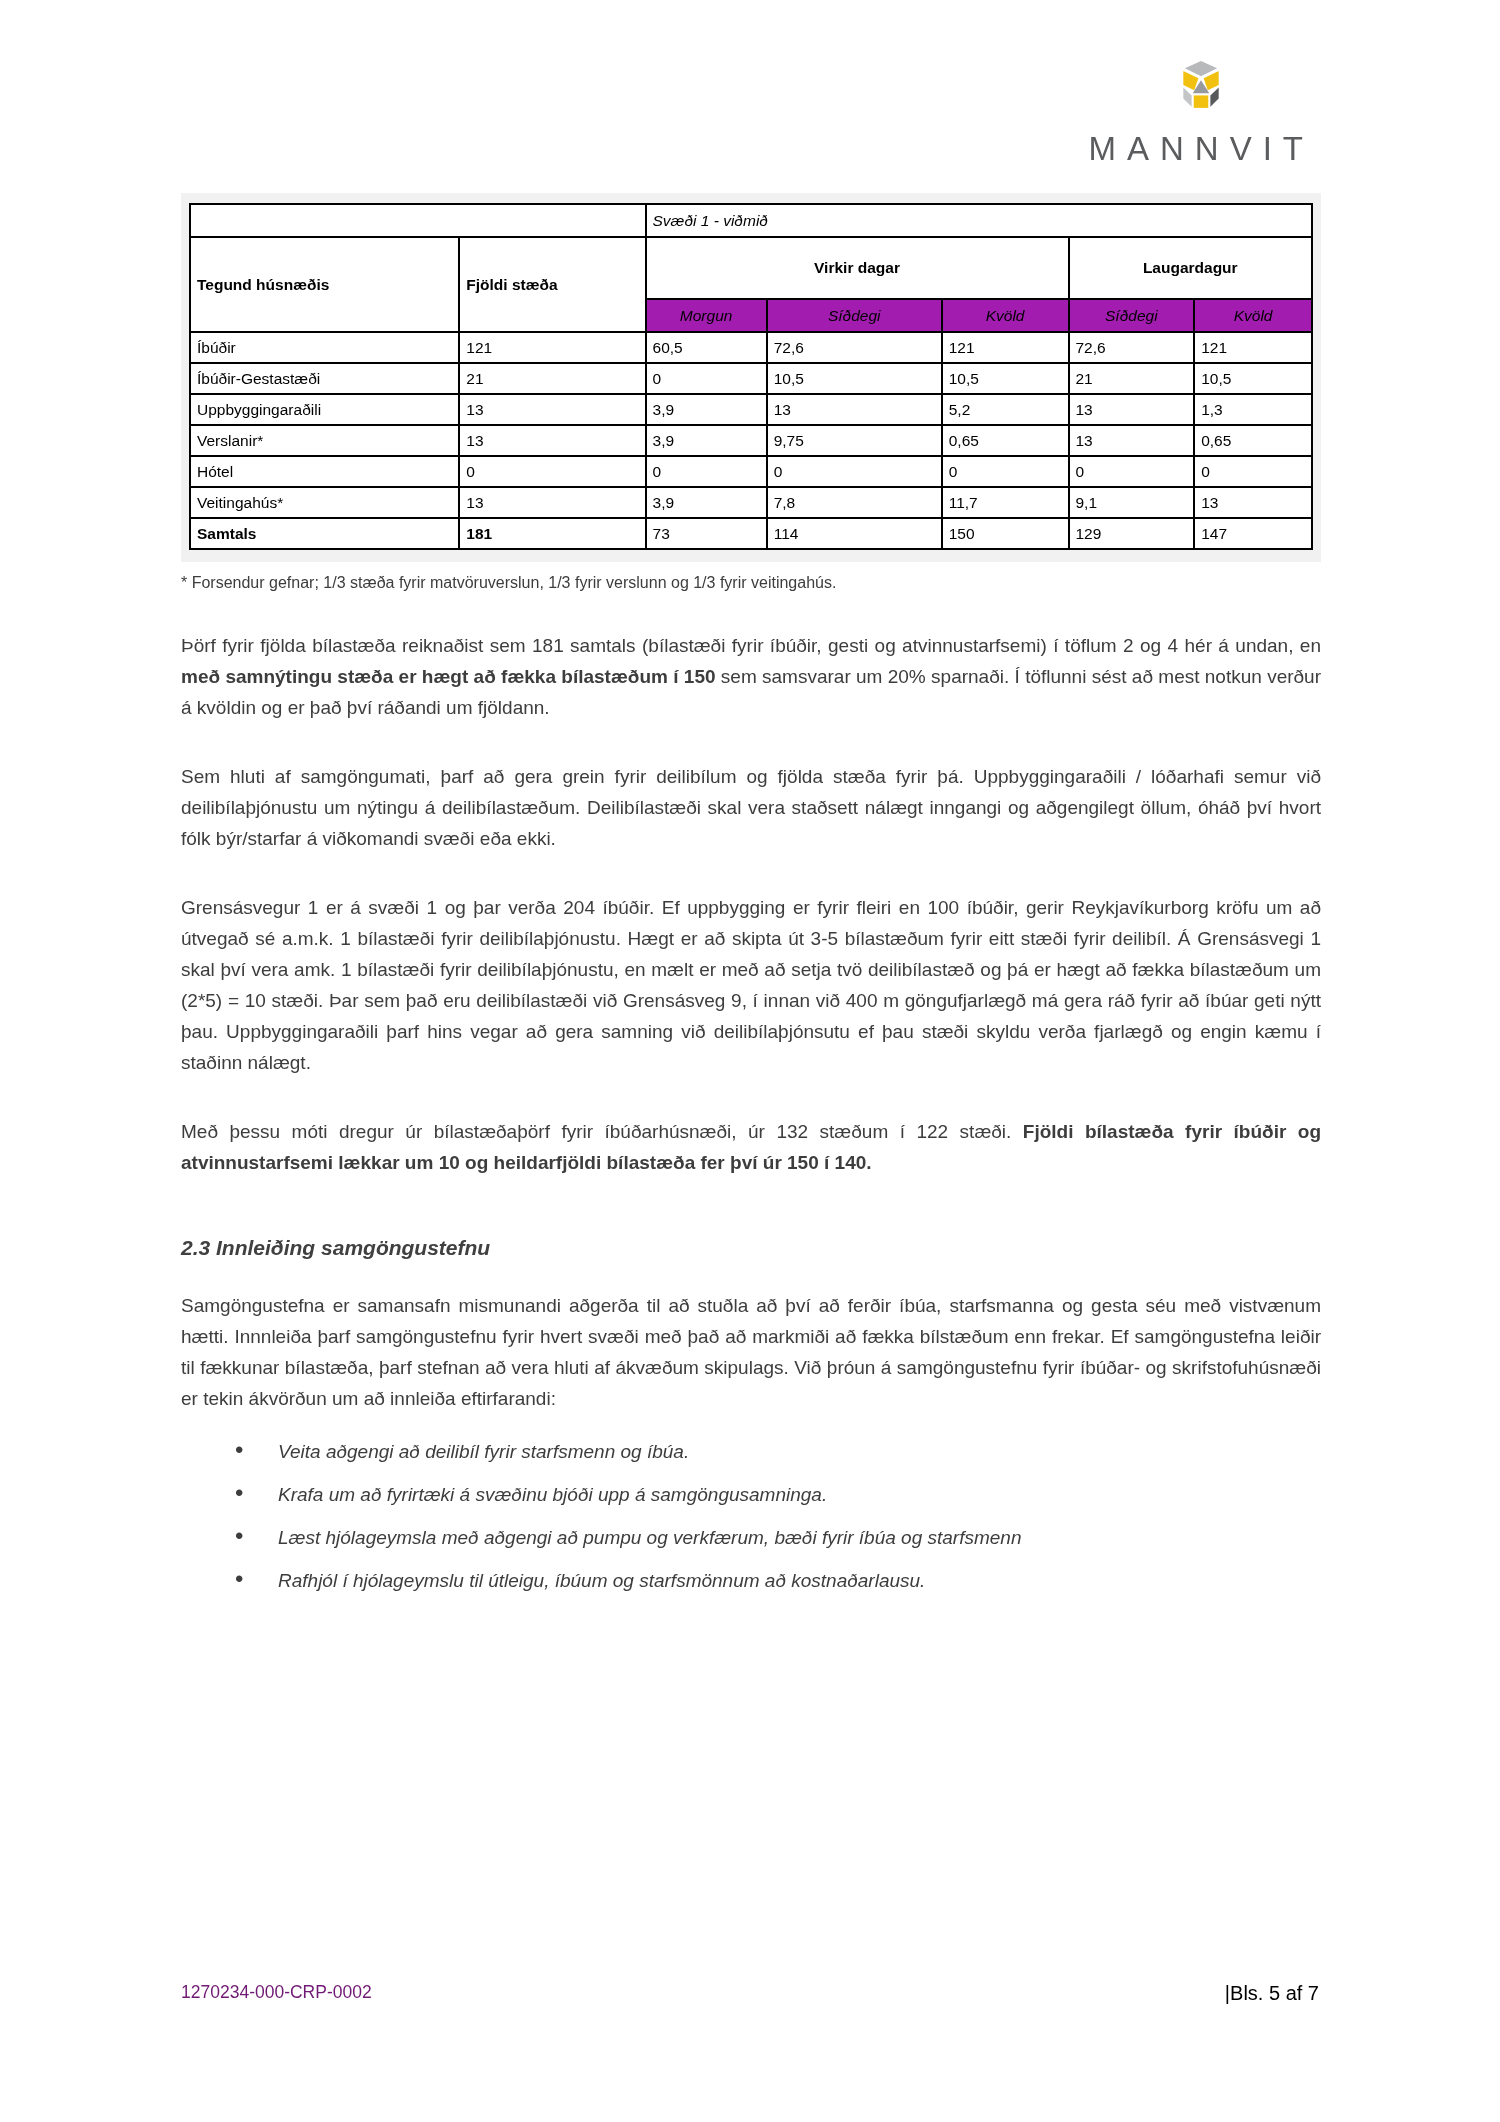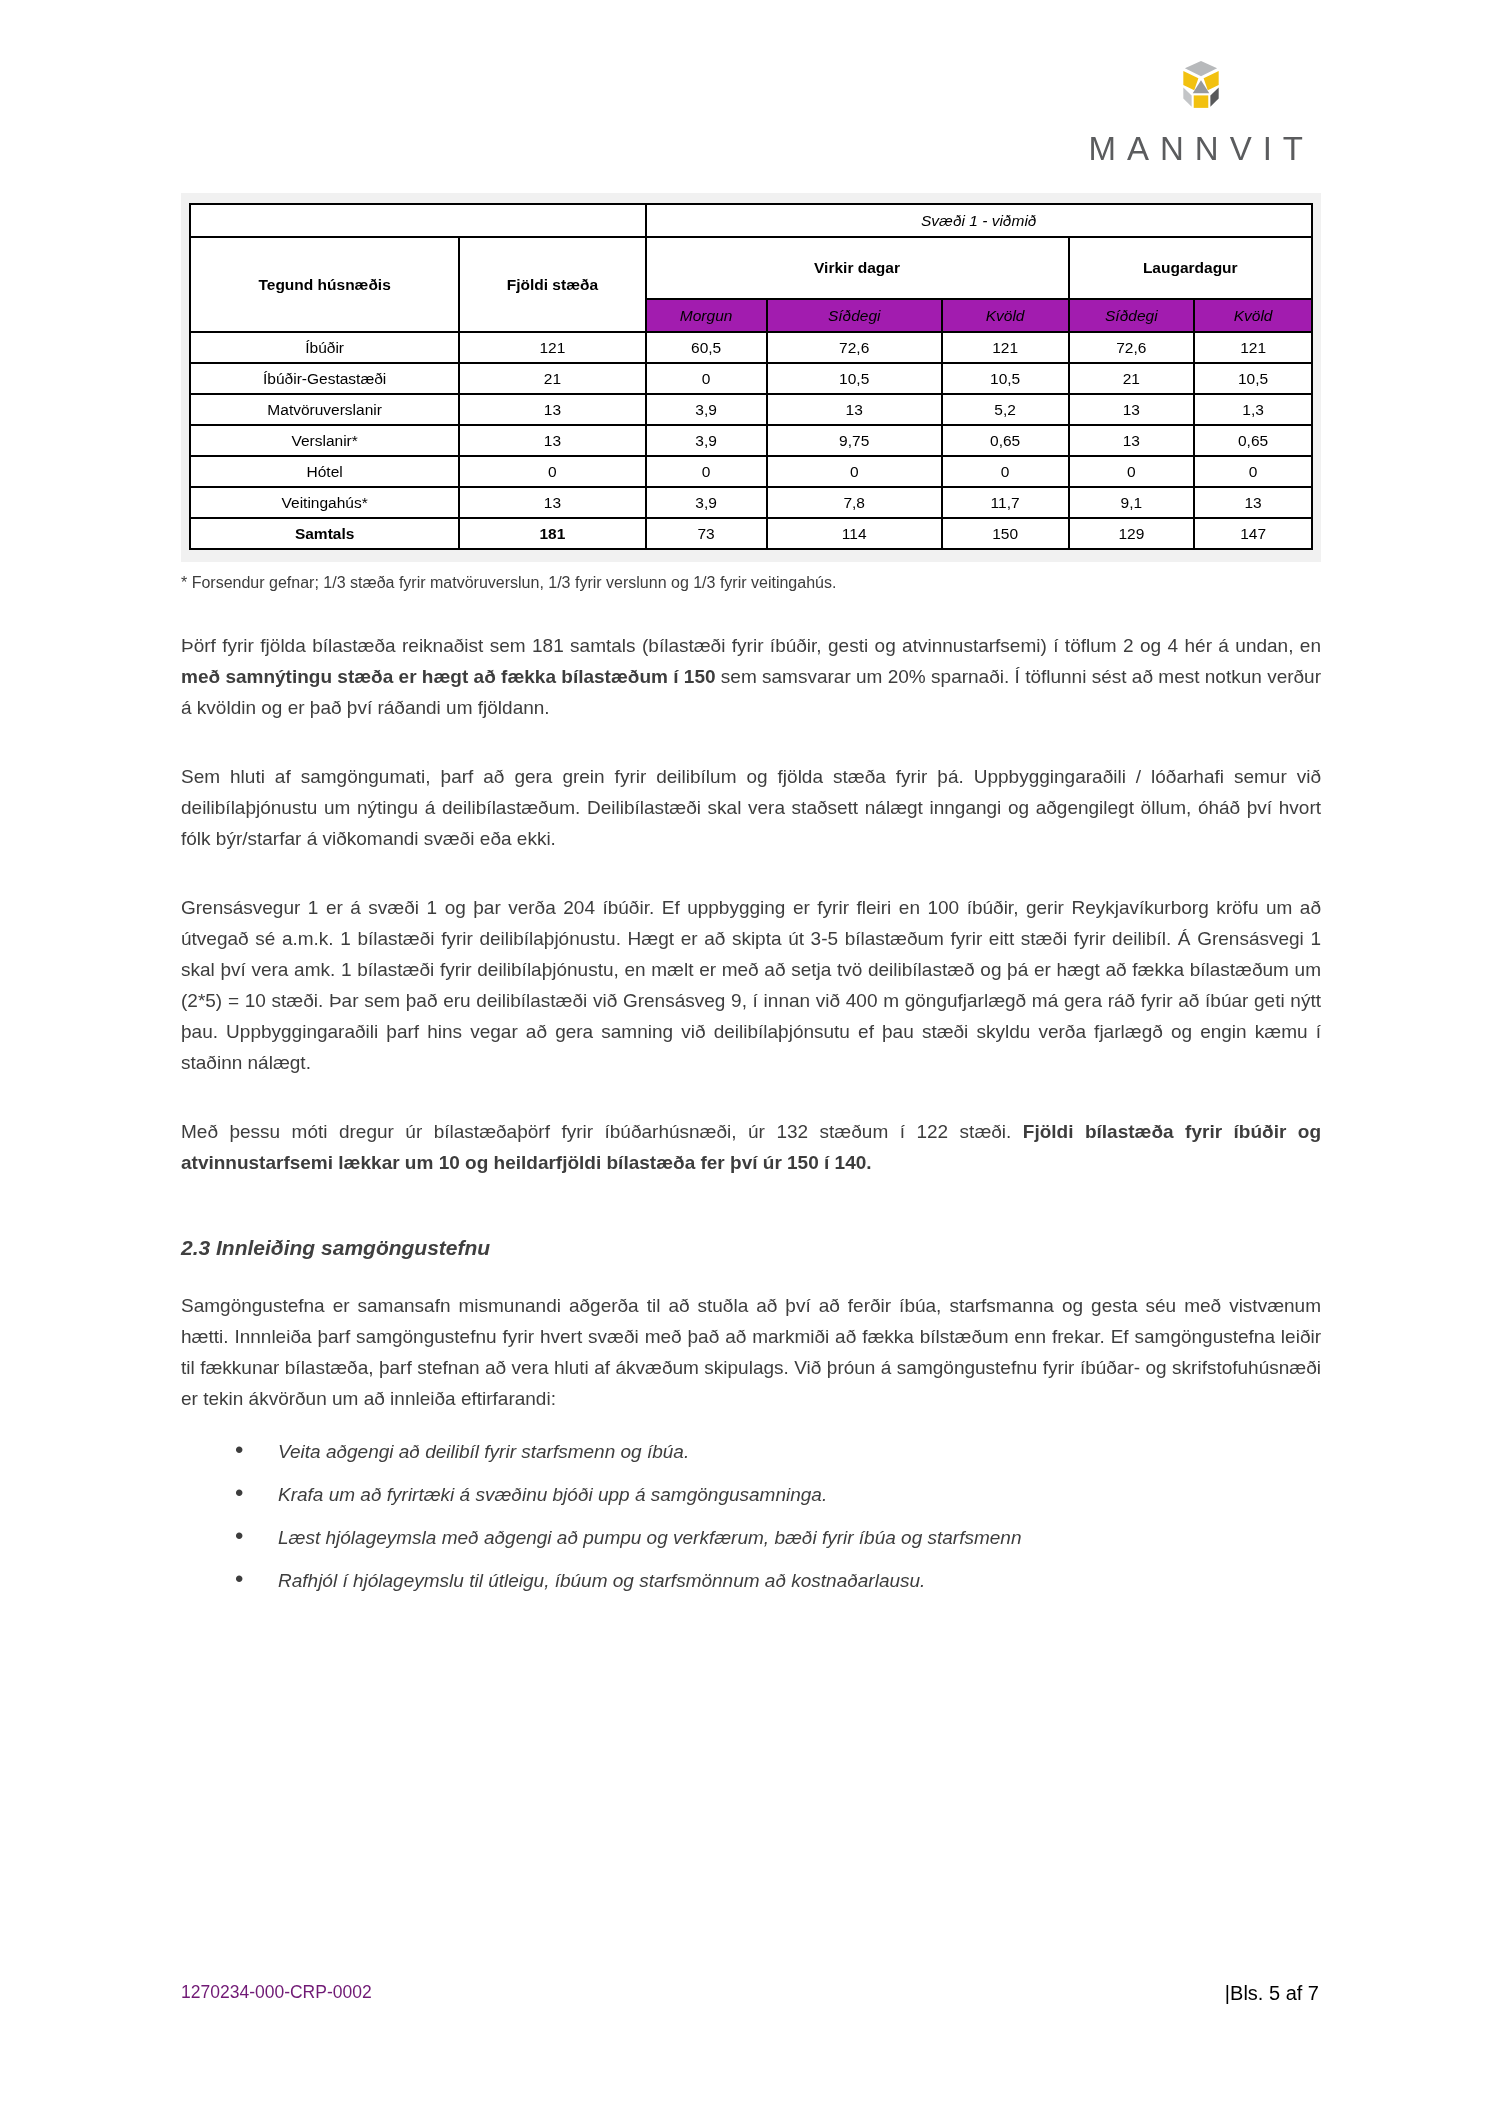--- a/index.html
+++ b/index.html
@@ -33,21 +33,20 @@
     border-collapse:collapse;
     table-layout:fixed;
     font-size:15.5px;
     color:#000;
   }
   table.parking td, table.parking th {
     border:2.5px solid #000;
     padding:4px 6px;
     background:#fff;
     font-weight:normal;
-    text-align:center;
     vertical-align:middle;
     margin-top:44px;
   }
   td.blank { border:none; background:transparent; }
   td.strip {
     background:#f1f1f1; font-style:italic; height:33px; font-size:15.5px;
   }
   tr.main-head th { font-weight:bold; height:62px; }
   th.lefthead { text-align:left; }
   tr.sub-head th { font-style:italic; background:#a21caf; height:33px; }
@@ -164,21 +163,21 @@
         <tr class="body-row">
           <td class="rowlabel">Íbúðir-Gestastæði</td>
           <td class="countcell">21</td>
           <td>0</td>
           <td>10,5</td>
           <td>10,5</td>
           <td>21</td>
           <td>10,5</td>
         </tr>
         <tr class="body-row">
-          <td class="rowlabel">Matvöruverslanir</td>
+          <td class="rowlabel">Uppbyggingaraðili</td>
           <td class="countcell">13</td>
           <td>3,9</td>
           <td>13</td>
           <td>5,2</td>
           <td>13</td>
           <td>1,3</td>
         </tr>
         <tr class="body-row">
           <td class="rowlabel">Verslanir*</td>
           <td class="countcell">13</td>

